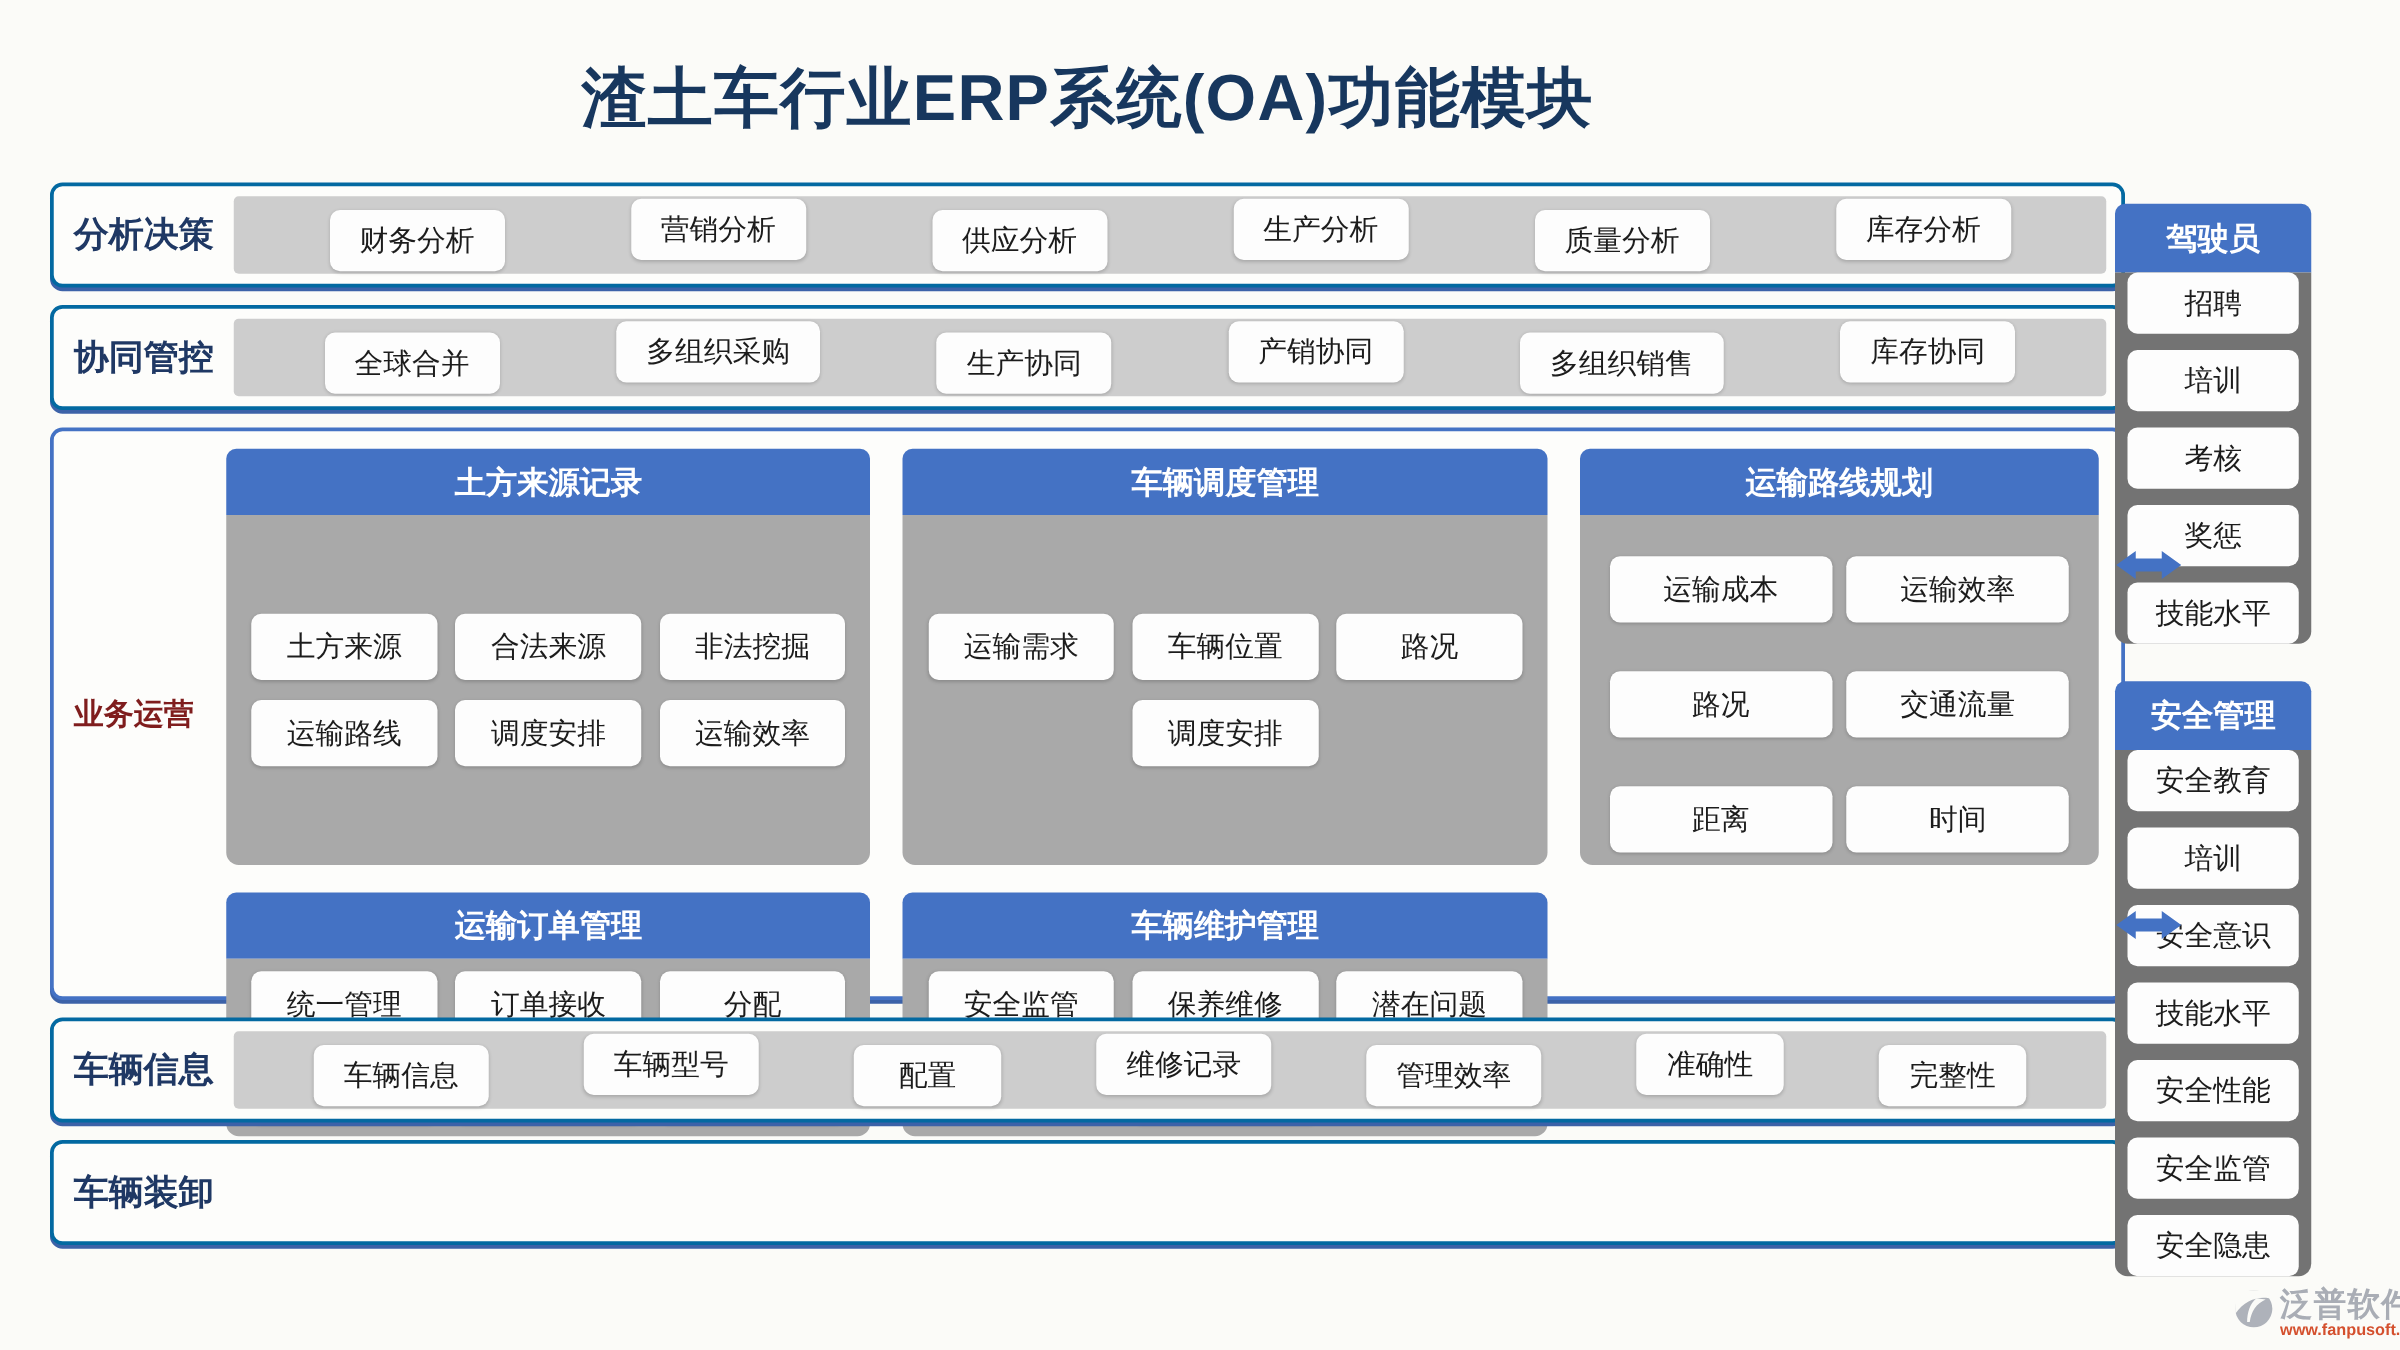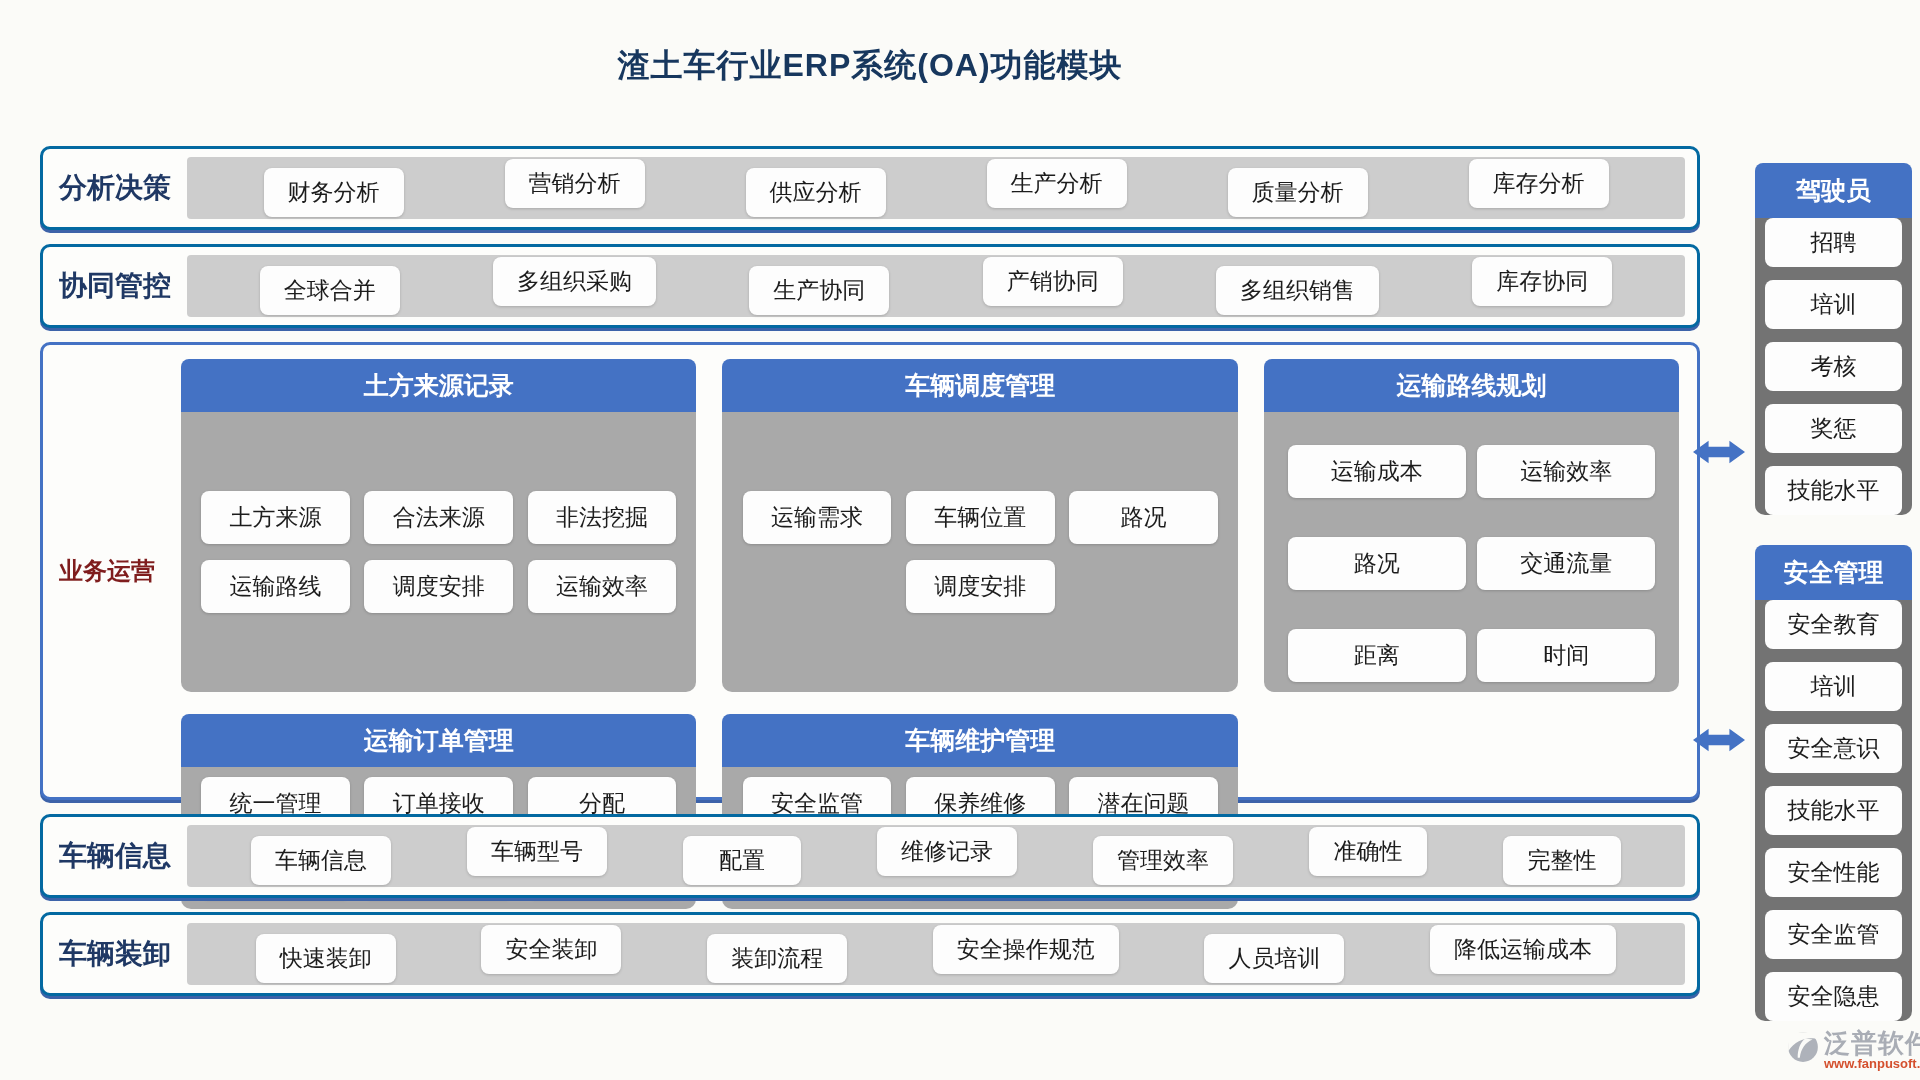--- a/index.html
+++ b/index.html
@@ -1,20 +1,20 @@
 <!DOCTYPE html>
 <html><head>
 <meta charset="utf-8">
 <style>
   * { box-sizing: border-box; margin: 0; padding: 0; }
   body { background:#ffffff; font-family:"Liberation Sans", sans-serif; }
   .page { position:relative; width:1920px; height:1080px; background:#fbfbf8; overflow:hidden; }
 
   .title { position:absolute; left:40px; top:44px; width:1660px; text-align:center;
-           font-size:32px; font-weight:bold; color:#17375e; letter-spacing:1px; }
+           font-size:52px; font-weight:bold; color:#17375e; letter-spacing:1px; }
 
   .main-col { position:absolute; left:40px; top:146px; width:1660px;
               display:flex; flex-direction:column; gap:14px; }
   .rows-group { display:contents; }
 
   .row-box { border:3px solid #0369a1; border-radius:10px; background:#fdfdfb;
              box-shadow:0 3px 0 #3c62a8; height:84px; display:flex; align-items:center;
              padding:8px 12px 8px 16px; }
   .row-label { width:128px; flex-shrink:0; font-size:28px; font-weight:bold; color:#1f3864; }
   .row-bar { flex:1; height:100%; background:#cdcdcd; border-radius:4px;
@@ -33,21 +33,21 @@
             grid-template-rows:1fr 1fr; gap:22px 26px; }
   .panel { display:flex; flex-direction:column; }
   .panel-header { background:#4472c4; color:#ffffff; font-size:25px; font-weight:bold;
                   text-align:center; padding:10px 0; border-radius:8px 8px 0 0; }
   .panel-body { background:#a9a9a9; border-radius:0 0 10px 10px; flex:1;
                 display:flex; flex-wrap:wrap; gap:16px 3%; align-content:center;
                 justify-content:center; padding:10px 14px; }
   .panel-chip { width:30.5%; min-width:0; padding:11px 4px; font-size:23px; }
   div.panel:nth-of-type(3n) .panel-chip { width:46%;margin-top:23px; }
 
-  .side-col { position:absolute; left:1755px; top:163px; width:157px;
+  .side-col { position:absolute; left:1692px; top:163px; width:157px;
               display:flex; flex-direction:column; gap:30px; }
   .side-group { display:flex; flex-direction:column; }
   .side-header { background:#4472c4; color:#ffffff; font-size:25px; font-weight:bold;
                  text-align:center; padding:11px 0; border-radius:8px 8px 0 0; }
   .side-body { background:#737373; border-radius:0 0 10px 10px; padding:0 10px;
                display:flex; flex-direction:column; gap:13px; }
   .side-chip { background:#fdfdfd; border-radius:8px; color:#1c1c1c; font-size:23px;
                text-align:center; padding:9px 2px; white-space:nowrap; }
 
   .arrow { position:absolute; width:52px; height:32px; }
@@ -168,29 +168,20 @@
           <div class="chip">车辆信息</div>
             <div class="chip">车辆型号</div>
             <div class="chip">配置</div>
             <div class="chip">维修记录</div>
             <div class="chip">管理效率</div>
             <div class="chip">准确性</div>
             <div class="chip">完整性</div>
           </div>
         </section><section class="row-box">
           <div class="row-label">车辆装卸</div>
-          <div class="row-bar">
-
-          <div class="chip">快速装卸</div>
-            <div class="chip">安全装卸</div>
-            <div class="chip">装卸流程</div>
-            <div class="chip">安全操作规范</div>
-            <div class="chip">人员培训</div>
-            <div class="chip">降低运输成本</div>
-          </div>
         </section></div>
 
   </div>
 
   <div class="side-col">
 
   <section class="side-group">
         <div class="side-header">驾驶员</div>
         <div class="side-body">
 

